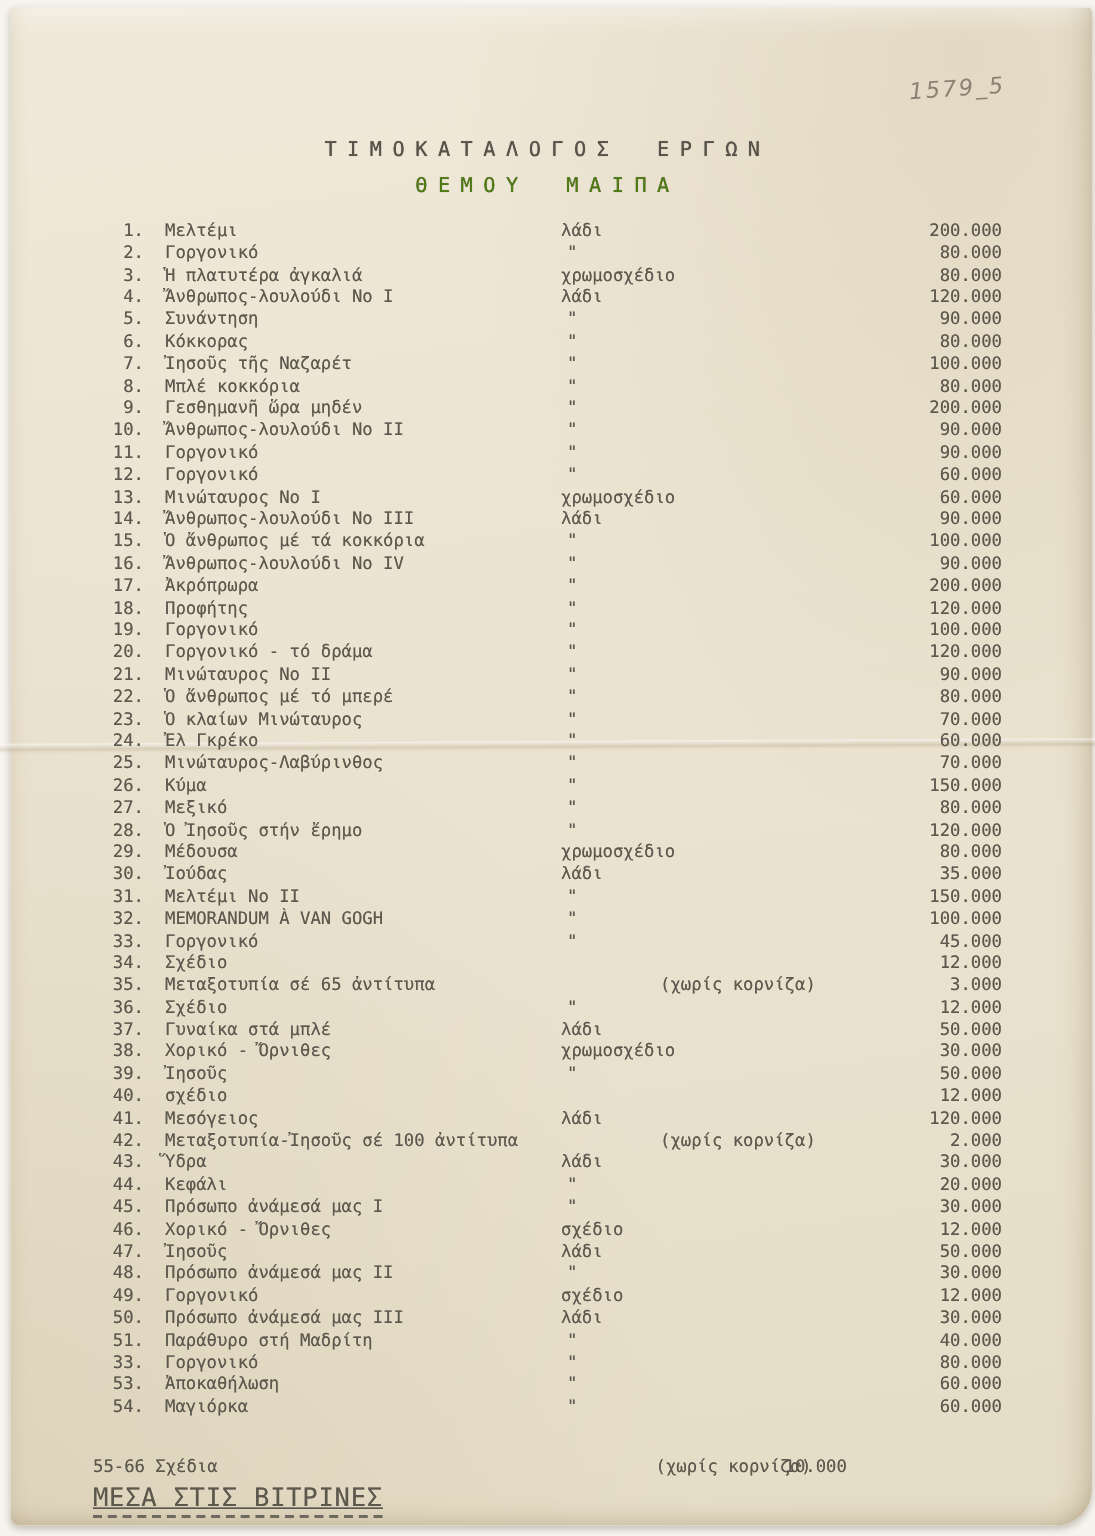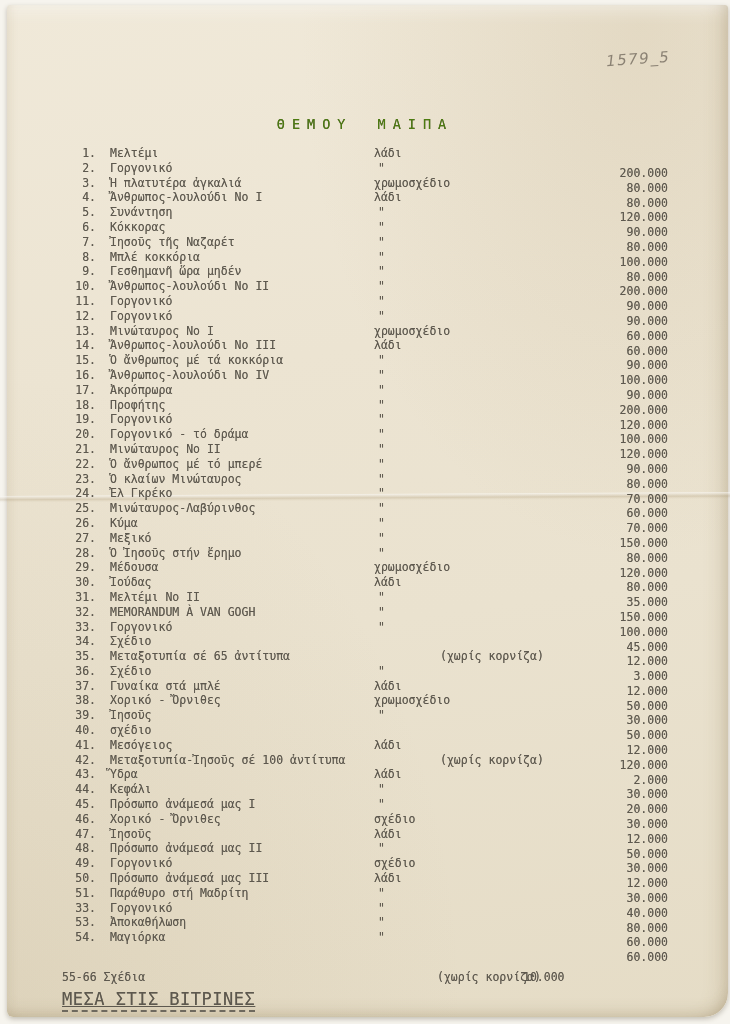--- a/index.html
+++ b/index.html
@@ -53,21 +53,21 @@
     color:#4d7c0f;text-shadow:0 0 0.5px #57524a;
   }
   .list{position:absolute;left:0;top:146px;width:730px;}
   .row{position:relative;height:14.8px;font-size:11.5px;line-height:14.8px;
        color:#5d584e;text-shadow:0 0 0.4px rgba(93,88,78,0.6);}
   .row .num{position:absolute;left:56px;width:40px;text-align:right;}
   .row .ttl{position:absolute;left:110px;white-space:nowrap;}
   .row .med{position:absolute;left:374px;white-space:nowrap;}
   .row .med.ditto{left:378px;}
   .row .note{position:absolute;left:440px;white-space:nowrap;}
-  .row .price{position:absolute;left:558px;width:110px;text-align:right;margin-top:20px;}
+  .row .price{position:absolute;left:558px;width:110px;text-align:right;}
   .sec-head{
     position:absolute;left:62px;top:948px;
     font-size:17px;letter-spacing:0.5px;
     color:#5d584e;text-shadow:0 0 0.4px rgba(93,88,78,0.6);
     text-decoration:underline;
     border-bottom:2px dashed #6e695e;padding-bottom:1px;margin-top:41px;
   }
   .range-row{position:absolute;left:0;top:970px;width:624px;height:15px;
     font-size:11.5px;line-height:15px;color:#5d584e;
     text-shadow:0 0 0.4px rgba(93,88,78,0.6);}
@@ -78,20 +78,21 @@
 </head>
 <body>
 
 <div class="stage">
   <div class="paper"></div>
   <div class="crease"></div>
 
   <div class="content">
     <div class="handnote">1579_5</div>
 
+    <div class="title1">ΤΙΜΟΚΑΤΑΛΟΓΟΣ ΕΡΓΩΝ</div>
     <div class="title2">ΘΕΜΟΥ ΜΑΙΠΑ</div>
 
     <div class="list">
         <div class="row">
     <span class="num">1.</span>
     <span class="ttl">Μελτέμι</span>
     <span class="med">λάδι</span>
     <span class="note"></span>
     <span class="price">200.000</span>
   </div>

